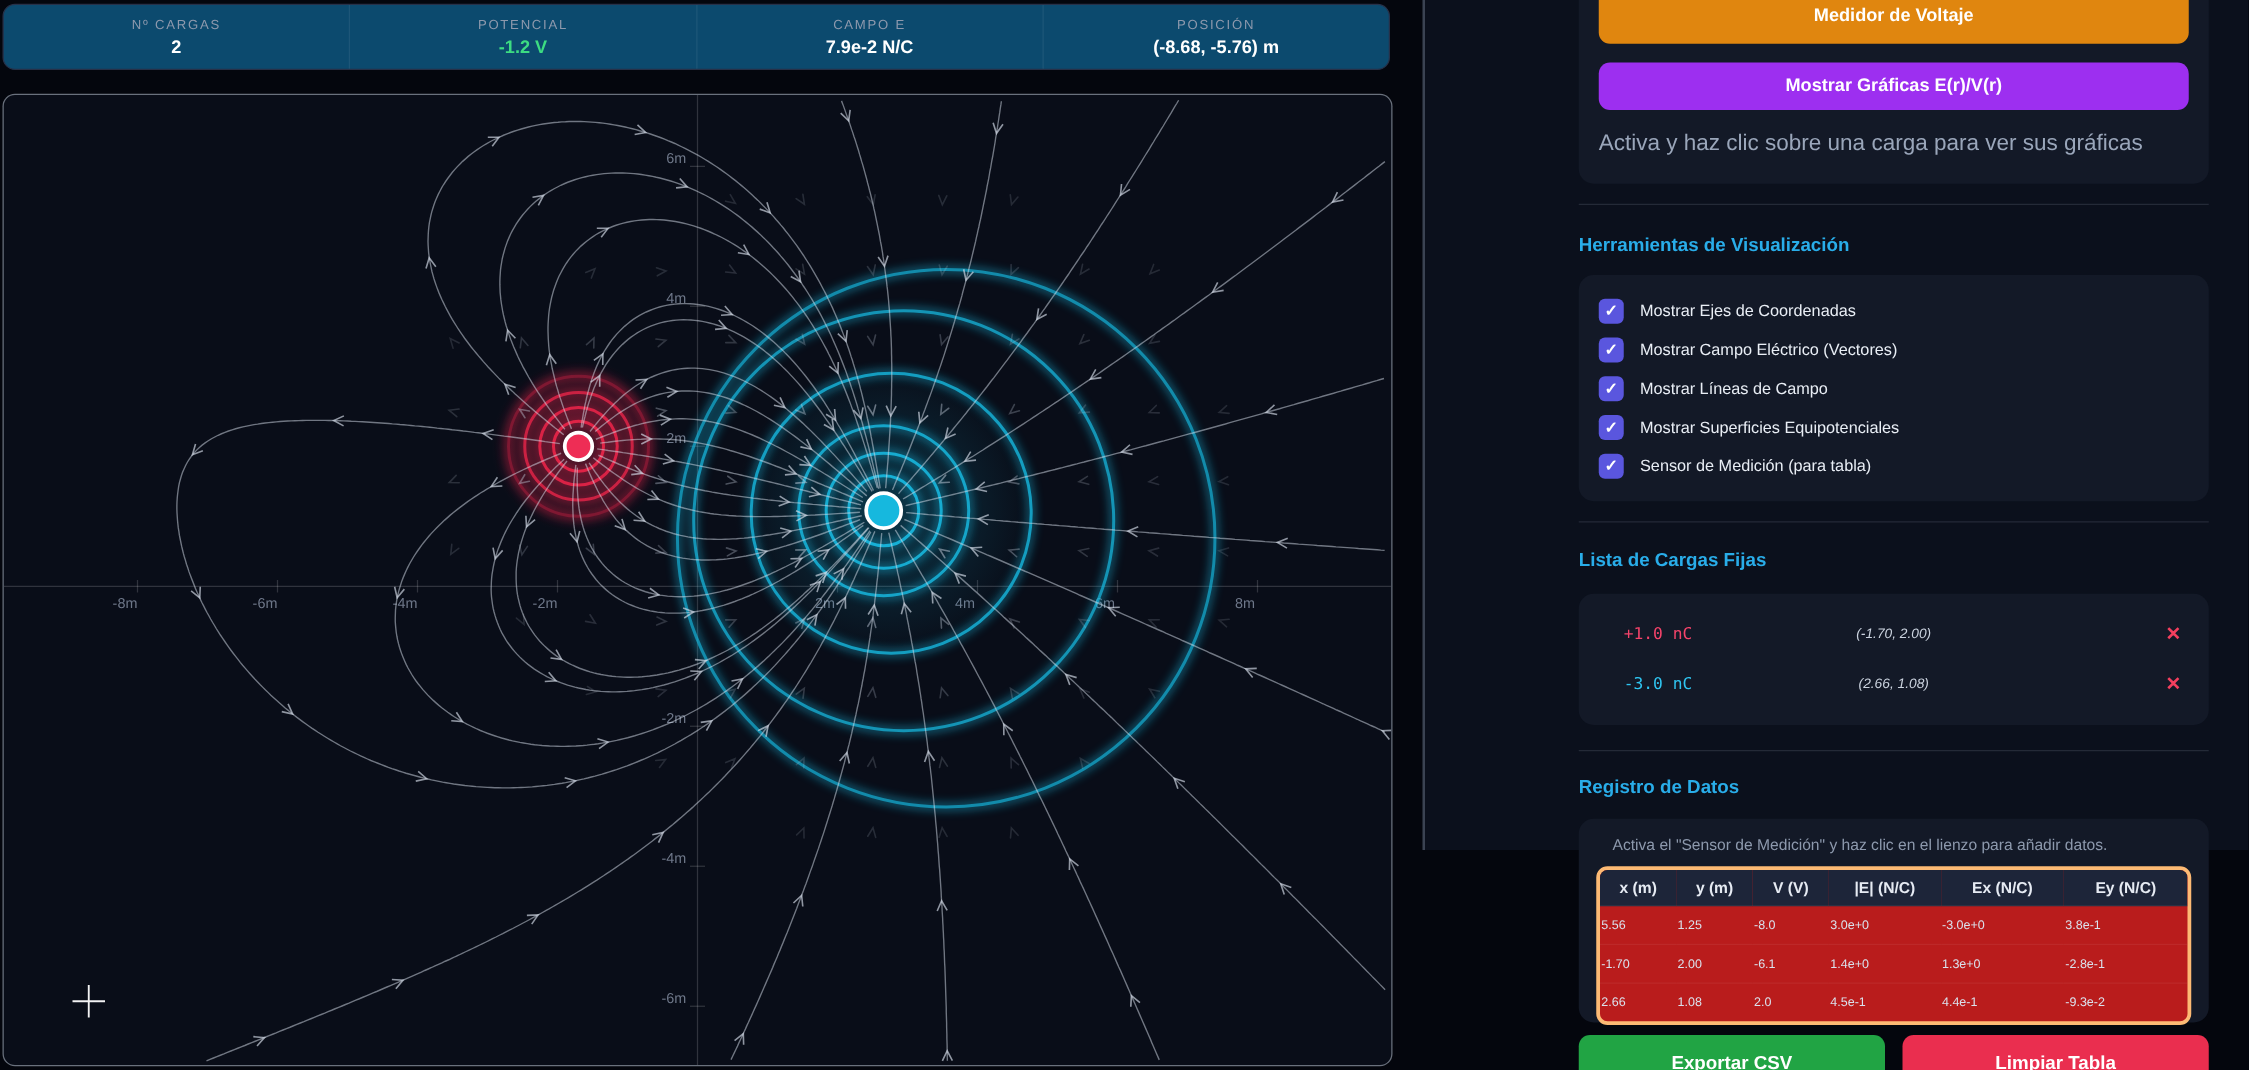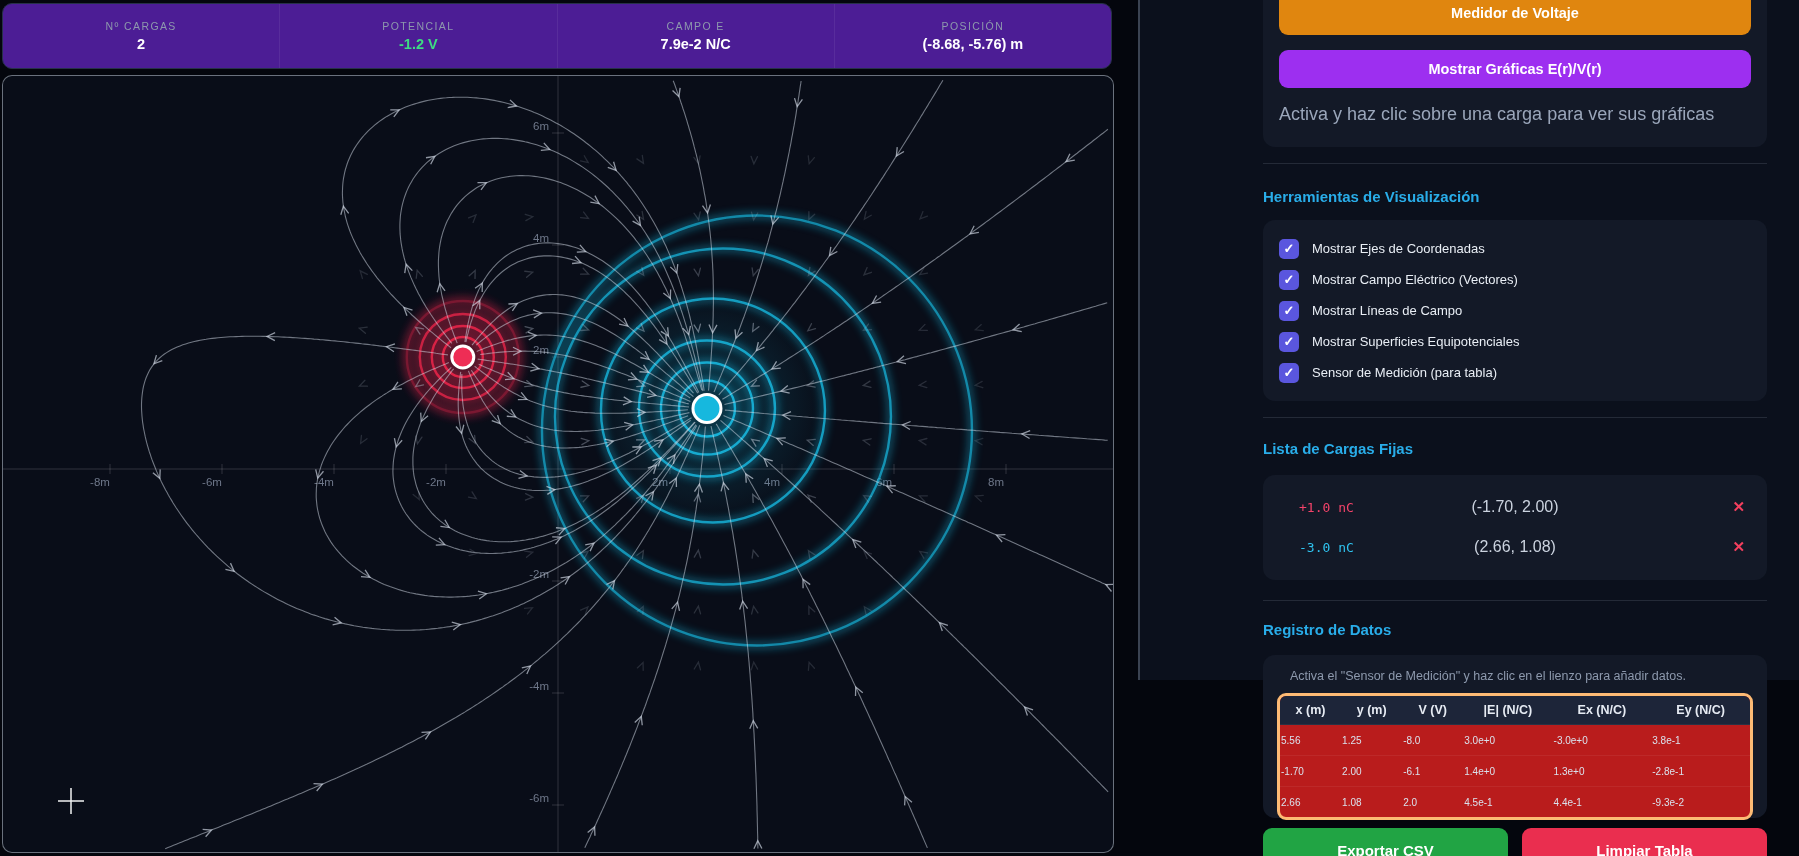--- a/index.html
+++ b/index.html
@@ -1,20 +1,20 @@
 <!DOCTYPE html>
 <html><head>
 <meta charset="utf-8">
 <style>
   html,body{margin:0;padding:0;background:#04060d;}
   .app{position:relative;width:1799px;height:856px;background:#04060d;overflow:hidden;
        font-family:"Liberation Sans",sans-serif;-webkit-font-smoothing:antialiased;}
 
   
-  .statbar{position:absolute;left:2px;top:3px;width:1110px;height:66px;background:#4c1d95;
+  .statbar{position:absolute;left:2px;top:3px;width:1110px;height:53px;background:#0c4a6e;
            border:1px solid #273149;border-radius:10px;display:flex;box-sizing:border-box;}
   .stat{flex:1;display:flex;flex-direction:column;align-items:center;justify-content:center;gap:4px;}
   .stat + .stat{border-left:1px solid rgba(255,255,255,0.07);text-align:center;}
   .stat-label{font-size:10.5px;letter-spacing:1.4px;color:#8e99ad;text-transform:uppercase;}
   .stat-value{font-size:14.5px;font-weight:700;color:#ffffff;}
   .stat-value.green{color:#3ddc82;}
 
   
   .canvas-panel{position:absolute;left:2px;top:75px;width:1110px;height:776px;background:#090d18;
                 border:1px solid rgba(203,213,225,0.5);border-radius:10px;overflow:hidden;box-sizing:content-box;}
@@ -41,21 +41,21 @@
   .check-row{display:flex;align-items:center;height:31px;gap:13px;}
   .checkbox{width:20px;height:20px;border-radius:5px;background:#5a56de;display:flex;align-items:center;
             justify-content:center;color:#fff;font-size:13px;font-weight:700;flex:none;}
   .check-label{font-size:13px;color:#e9eef5;}
 
   #div2{top:417px;}
   #title-charges{top:440px;}
   #card-charges{top:475px;height:105px;padding:12px 22px 12px 36px;}
   .charge-row{position:relative;display:flex;align-items:center;justify-content:space-between;height:40px;}
   .charge-q{font-family:"DejaVu Sans Mono",monospace;font-size:13px;font-weight:400;z-index:2;}
-  .charge-pos{position:absolute;left:-14px;right:0;text-align:center;font-size:16px;color:#cbd3df;}
+  .charge-pos{position:absolute;left:-14px;right:0;text-align:center;font-size:11px;color:#cbd3df;font-style:italic;}
   .charge-x{color:#f43f5e;font-size:15px;font-weight:700;z-index:2;cursor:pointer;}
 
   #div3{top:600px;}
   #title-data{top:621px;}
   #card-data{top:655px;height:163px;padding:12px 14px;}
   .data-hint{font-size:12.5px;color:#8d99ad;margin:2px 0 10px 13px;}
   .table-wrap{border:3px solid #fdba74;border-radius:9px;overflow:hidden;background:#b91c1c;}
   table{width:100%;border-collapse:collapse;table-layout:fixed;}
   th{height:26px;background:#1d2539;font-size:12.5px;font-weight:700;color:#e6ebf3;text-align:center;}
   td{height:28px;font-size:10px;color:#dae1ec;border-top:1px solid rgba(255,255,255,0.06);}

